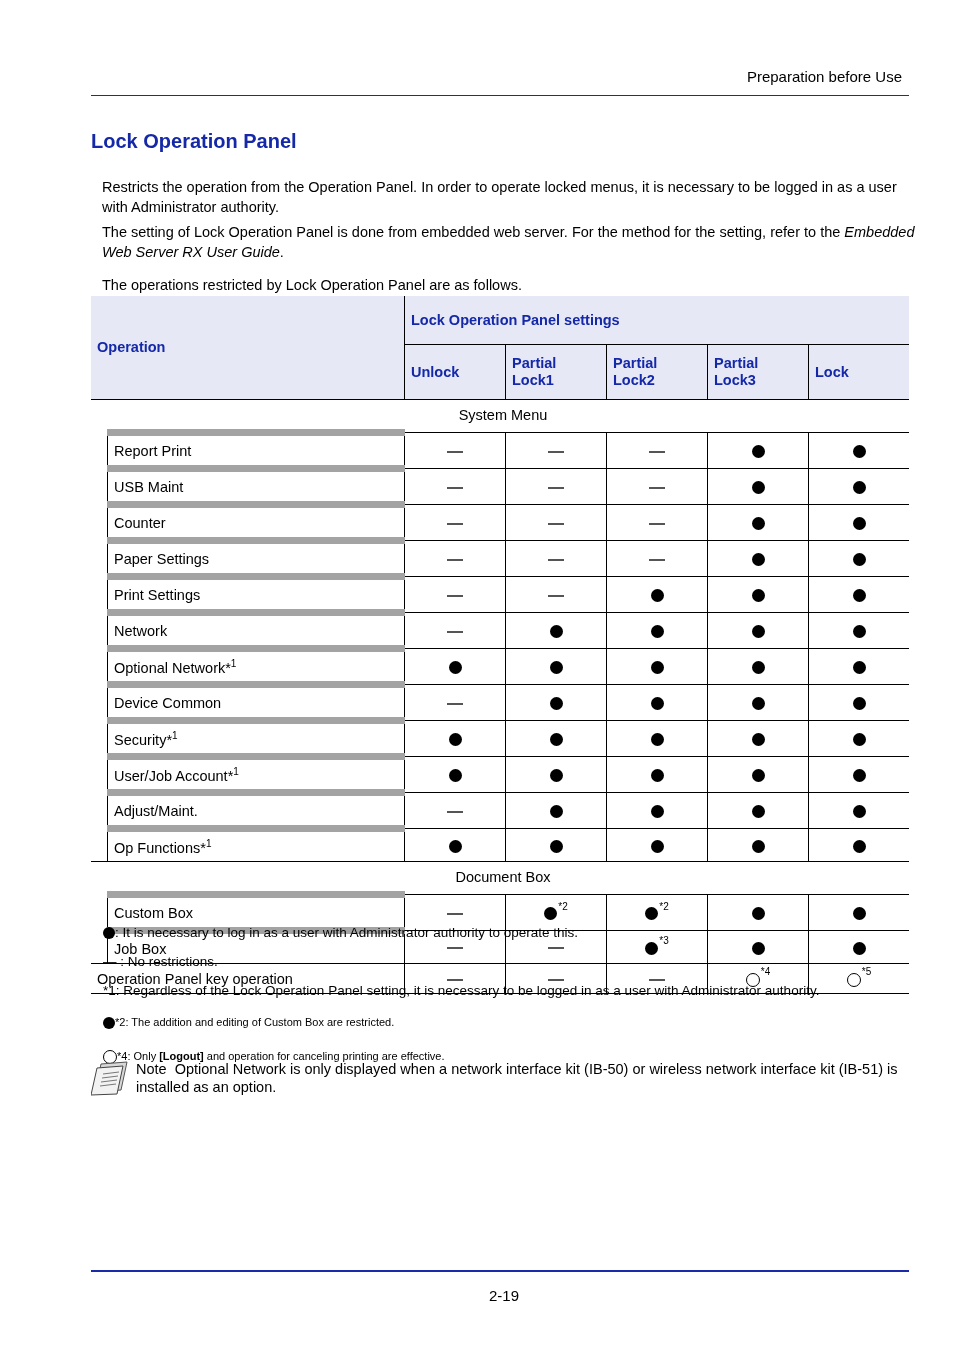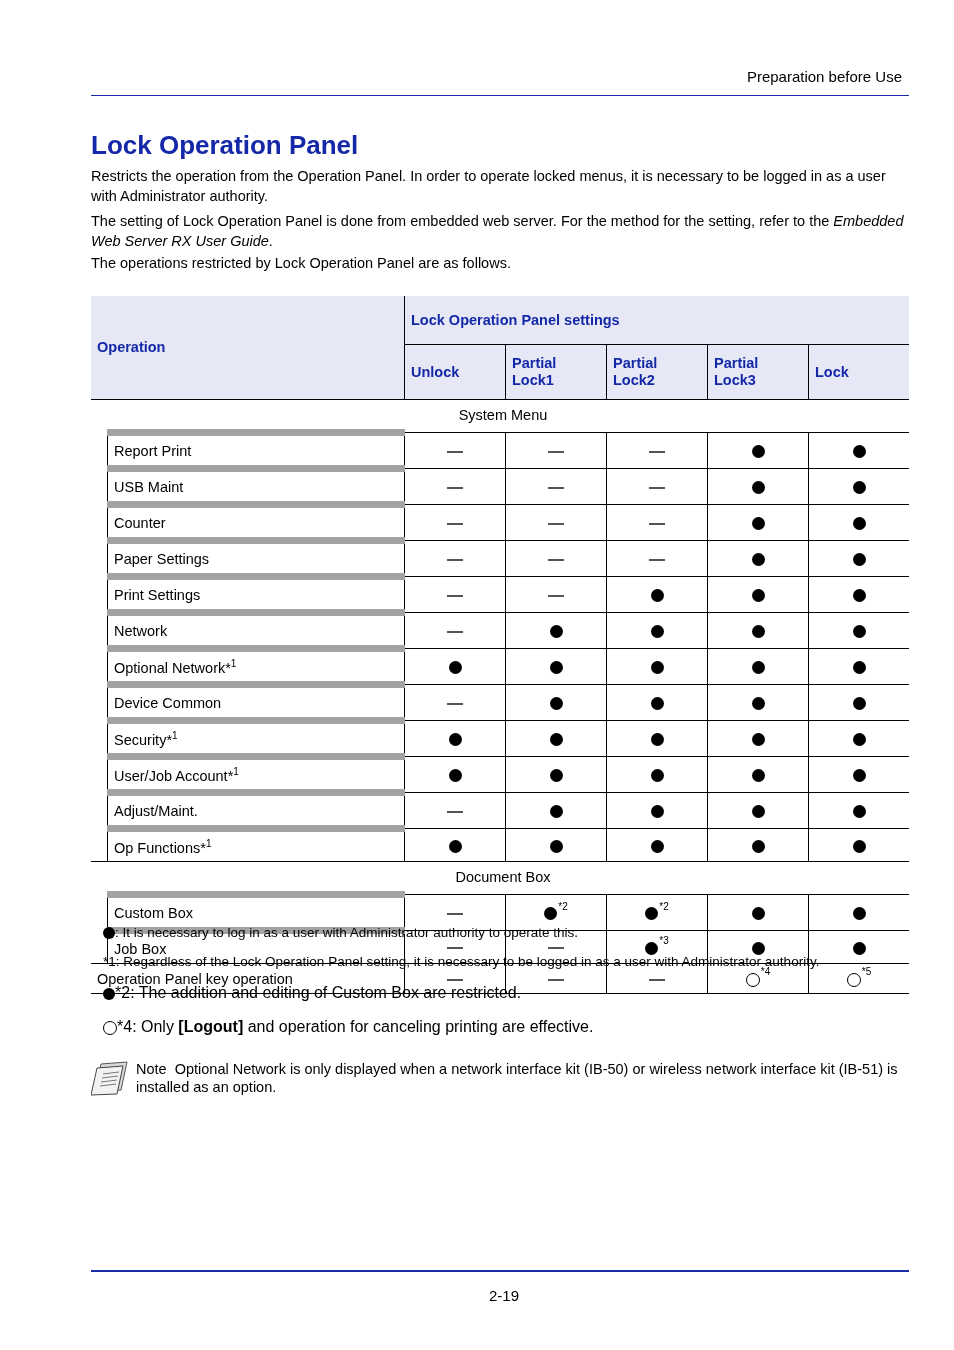--- a/index.html
+++ b/index.html
@@ -1,23 +1,23 @@
 <!DOCTYPE html>
 <html><head>
 <meta charset="utf-8">
 <style>
   html, body { margin: 0; padding: 0; background: #ffffff; }
   body { width: 954px; height: 1350px; position: relative; font-family: "Liberation Sans", sans-serif; color: #000; }
   .header-text { position: absolute; right: 52px; top: 68px; font-size: 15px; }
   .header-rule { position: absolute; left: 91px; width: 818px; top: 95px; height: 1px; background: #1a2aa8; }
-  .title { position: absolute; left: 91px; top: 130px; font-size: 26px; font-weight: bold; color: #1428a8; margin: 0; }
-  .para { position: absolute; left: 91px; width: 820px; font-size: 14.5px; line-height: 20px; margin: 0; }
+  .title { position: absolute; left: 91px; top: 130px; font-size: 20px; font-weight: bold; color: #1428a8; margin: 0; }
+  .para { position: absolute; left: 91px; width: 820px; font-size: 14.5px; line-height: 20px; margin: 11px; }
   .p1 { top: 166px; }
   .p2 { top: 211px; }
-  .p3 { top: 253px; }
+  .p3 { top: 264px; }
   .para i { font-style: italic; }
 
   table.lock { position: absolute; left: 91px; top: 296px; width: 818px; border-collapse: collapse; font-size: 14.5px; }
   table.lock th { background: #e6e8f6; color: #1428a8; font-weight: bold; text-align: left; padding: 0 6px; font-size: 14.5px; line-height: 17px; }
   .th-op { width: 305px; height: 90px; border-right: 1px solid #000; border-bottom: 1px solid #000; }
   .th-group { height: 48px; border-bottom: 1px solid #000; }
   .th-col { height: 54px; width: 88px; border-right: 1px solid #000; border-bottom: 1px solid #000; }
   .th-col.last { border-right: none; }
   td { height: 29px; padding: 0; }
   td.group { padding-left: 6px; text-align: center; }
@@ -30,21 +30,21 @@
   tr.opkey td.name2 { padding-left: 6px; border-right: 1px solid #000; }
   sup { font-size: 10px; }
 
   .dot { display: inline-block; width: 13px; height: 13px; border-radius: 50%; background: #000; vertical-align: middle; }
   .circ { display: inline-block; width: 12px; height: 12px; border-radius: 50%; border: 1px solid #000; background: #fff; vertical-align: middle; }
   .dash { display: inline-block; width: 16px; height: 2px; background: #555; vertical-align: middle; }
   .mark-sup { font-size: 10px; vertical-align: top; position: relative; top: -4px; margin-left: 1px; }
 
   .notes { position: absolute; left: 91px; top: 912px; width: 830px; font-size: 13.5px; }
   .note-line { margin: 12px; line-height: 17px; }
-  .note-line.big { font-size: 16px; line-height: 22px; }
+  .note-line.big { font-size: 11px; line-height: 22px; }
   .note-line .dot, .note-line .circ { width: 12px; height: 12px; }
   .note-box { position: absolute; left: 91px; top: 1060px; width: 820px; font-size: 14.5px; line-height: 18px; }
   .note-icon { position: absolute; left: 0; top: 0; width: 38px; height: 36px; }
   .note-text { margin-left: 45px; }
   .note-text b { font-weight: normal; }
 
   .footer-rule { position: absolute; left: 91px; width: 818px; top: 1270px; height: 2px; background: #1a2aa8; }
   .page-num { position: absolute; left: 0; width: 1008px; text-align: center; top: 1287px; font-size: 15px; }
 </style>
 </head>
@@ -212,20 +212,21 @@
         <td class="val"><span class="dash"></span></td>
         <td class="val"><span class="dash"></span></td>
         <td class="val"><span class="circ"></span><span class="mark-sup">*4</span></td>
         <td class="val last"><span class="circ"></span><span class="mark-sup">*5</span></td>
       </tr>
     </tbody>
 </table>
 
 <div class="notes">
   <p class="note-line"><span class="dot"></span><span>: It is necessary to log in as a user with Administrator authority to operate this.</span></p>
+  <p class="note-line">— : No restrictions.</p>
   <p class="note-line">*1: Regardless of the Lock Operation Panel setting, it is necessary to be logged in as a user with Administrator authority.</p>
   <p class="note-line big"><span class="dot"></span><span>*2: The addition and editing of Custom Box are restricted.</span></p>
   <p class="note-line big"><span class="circ"></span><span>*4: Only </span><b>[Logout]</b><span> and operation for canceling printing are effective.</span></p>
 </div>
 
 <div class="note-box">
   <svg class="note-icon" viewBox="0 0 38 36">
     <polygon points="10,4 36,2 30,30 4,32" fill="#d8d8d8" stroke="#555" stroke-width="1"></polygon>
     <polygon points="6,8 32,6 26,34 0,35" fill="#f2f2f2" stroke="#444" stroke-width="1"></polygon>
     <line x1="12" y1="14" x2="28" y2="12" stroke="#777" stroke-width="1"></line>

